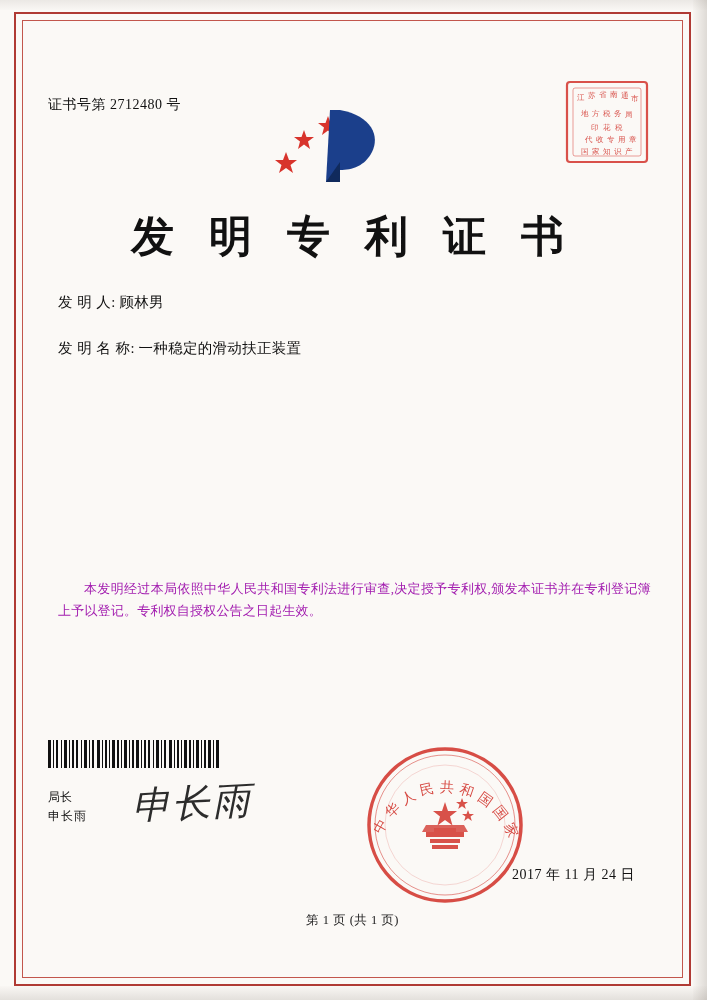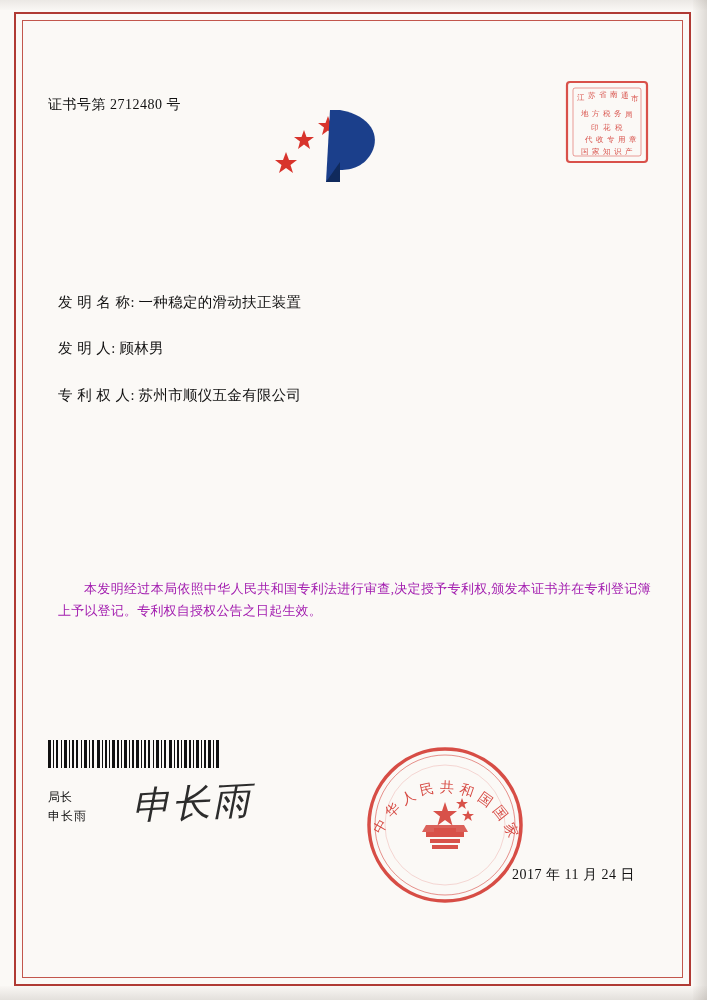--- a/index.html
+++ b/index.html
@@ -268,33 +268,30 @@
             <text x="68" y="66">章</text>
           <text x="20" y="78">国</text>
             <text x="31" y="78">家</text>
             <text x="42" y="78">知</text>
             <text x="53" y="78">识</text>
             <text x="64" y="78">产</text>
         </g>
       </svg>
     </div>
 
+    <div class="title">发 明 专 利 证 书</div>
 
     <div class="fields">
-      <div class="field-row">
-        <span class="field-label">发 明 名 称:</span>
-        <span class="field-value">一种稳定的滑动扶正装置</span>
-      </div>
       <div class="field-row">
         <span class="field-label">发 明 人:</span>
         <span class="field-value">顾林男</span>
       </div>
       <div class="field-row">
-        <span class="field-label">专 利 权 人:</span>
-        <span class="field-value">苏州市顺仪五金有限公司</span>
+        <span class="field-label">发 明 名 称:</span>
+        <span class="field-value">一种稳定的滑动扶正装置</span>
       </div>
     </div>
 
     <div class="paragraphs">
       <p>本发明经过本局依照中华人民共和国专利法进行审查,决定授予专利权,颁发本证书并在专利登记簿上予以登记。专利权自授权公告之日起生效。</p>
     </div>
 
     <div class="barcode">
       <svg width="172" height="28" viewBox="0 0 172 28">
         <g fill="#111">
@@ -373,20 +370,21 @@
           <rect x="72" y="105" width="26" height="4" fill="#d2342c"></rect>
           <rect x="74" y="88" width="22" height="4" fill="#d2342c"></rect>
           <path d="M62 92 L108 92 L104 85 L66 85 Z" fill="#d2342c" opacity="0.9"></path>
         </g>
         <circle cx="85" cy="85" r="60" fill="none" stroke="#d2342c" stroke-width="0.6" opacity="0.3"></circle>
       </svg>
     </div>
 
     <div class="issue-date">2017 年 11 月 24 日</div>
 
+    <div class="page-footer">第 1 页 (共 1 页)</div>
 
   </div>
 
   <div class="edge-shadow-right"></div>
   <div class="edge-shadow-bottom"></div>
   <div class="edge-shadow-top"></div>
 
 </div>
 
 </body></html>

